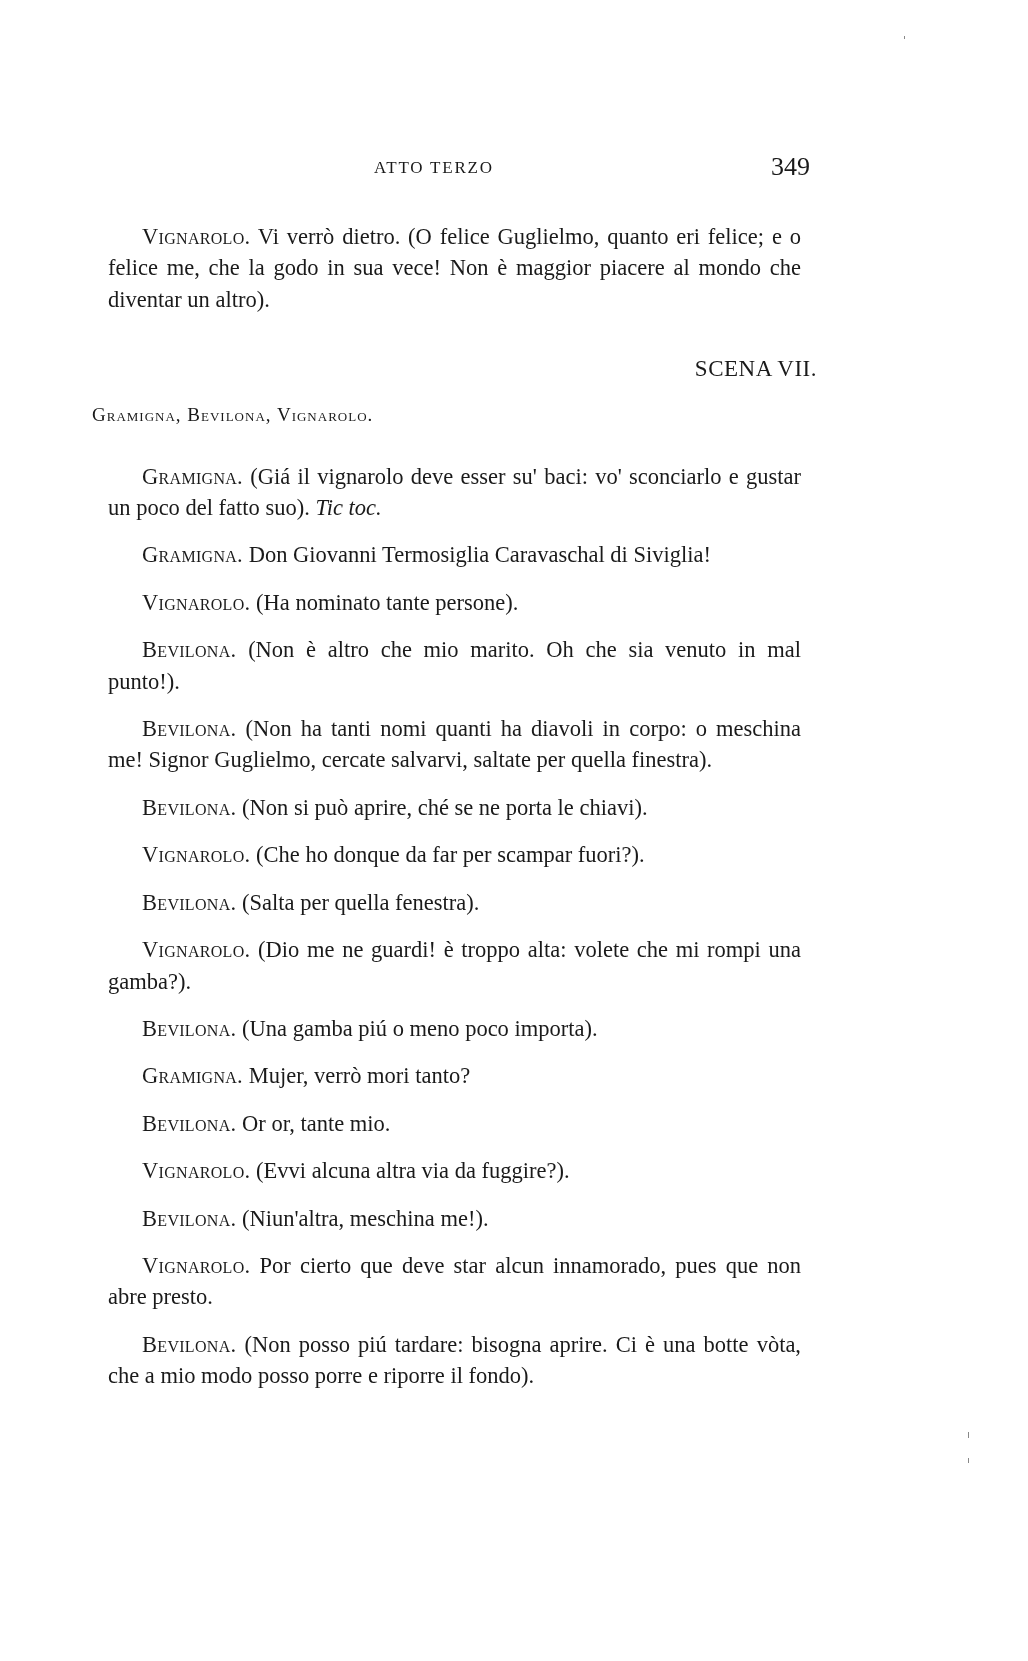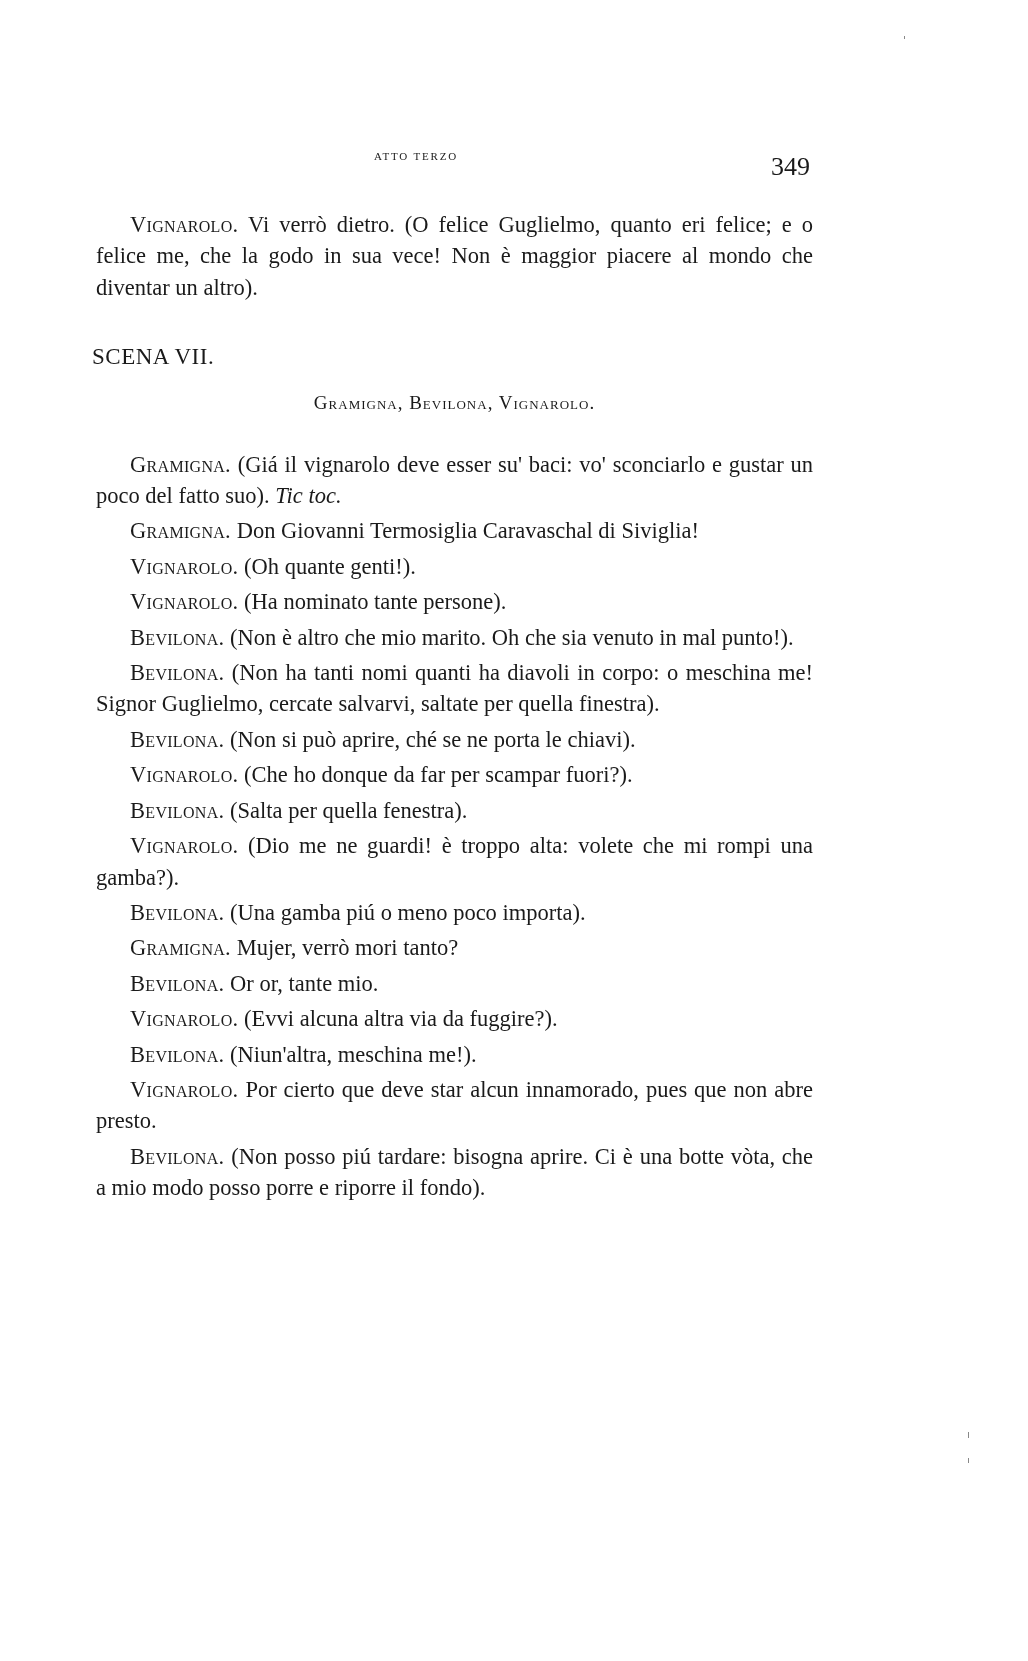--- a/index.html
+++ b/index.html
@@ -1,46 +1,45 @@
 <!DOCTYPE html>
 <html><head>
 <meta charset="utf-8">
 <style>
   html, body { margin: 0; padding: 0; background: #ffffff; }
   body { width: 1028px; height: 1661px; position: relative; overflow: hidden;
          font-family: "Liberation Serif", "DejaVu Serif", serif; color: #1a1a1a; }
   .running-head { position: absolute; top: 146px; left: 0; width: 1028px; height: 30px; }
-  .running-title { position: absolute; left: 374px; top: 4px; font-size: 11px; letter-spacing: 1.8px; }
+  .running-title { position: absolute; left: 374px; top: 12px; font-size: 17px; letter-spacing: 1.8px; }
   .page-number { position: absolute; left: 771px; top: 6px; font-size: 26px; }
   .text-block { position: absolute; left: 92px; top: 205px; width: 725px; font-size: 22.5px; line-height: 31.4px; }
-  .para { margin: 4px; text-align: justify; text-indent: 34px; }
+  .para { margin: 16px; text-align: justify; text-indent: 34px; }
   .sc { font-variant: small-caps; letter-spacing: 0.3px; }
-  .scene-title { text-align: left; font-size: 23px; margin: 38px 0 0 0; letter-spacing: 0.5px; height: 46px; }
-  .scene-cast { text-align: center; font-size: 19px; letter-spacing: 1px; font-variant: small-caps; margin: 0 0 30px 0; }
+  .scene-title { text-align: right; font-size: 23px; margin: 38px 0 0 0; letter-spacing: 0.5px; height: 46px; }
+  .scene-cast { font-size: 19px; letter-spacing: 1px; font-variant: small-caps; margin: 0 0 30px 0; }
   em { }
   .mark { position: absolute; width: 1px; background: #888; }
 </style>
 </head>
 <body>
 
 <div class="running-head">
   <span class="running-title">ATTO TERZO</span>
   <span class="page-number">349</span>
 </div>
 
 <div class="text-block">
   <p class="para"><span class="sc">Vignarolo.</span><span> Vi verrò dietro. (O felice Guglielmo, quanto eri felice; e o felice me, che la godo in sua vece! Non è maggior piacere al mondo che diventar un altro).</span></p>
 
   <div class="scene-title">SCENA VII.</div>
   <div class="scene-cast">Gramigna, Bevilona, Vignarolo.</div>
 
   <div id="dialogue">
       <p class="para"><span class="sc">Gramigna.</span><span> (Giá il vignarolo deve esser su' baci: vo' sconciarlo e gustar un poco del fatto suo). </span><em>Tic toc.</em></p>
       <p class="para"><span class="sc">Gramigna.</span><span> Don Giovanni Termosiglia Caravaschal di Siviglia!</span></p>
-      <p class="para"><span class="sc">Vignarolo.</span><span> (Oh quante genti!).</span></p>
       <p class="para"><span class="sc">Vignarolo.</span><span> (Ha nominato tante persone).</span></p>
       <p class="para"><span class="sc">Bevilona.</span><span> (Non è altro che mio marito. Oh che sia venuto in mal punto!).</span></p>
       <p class="para"><span class="sc">Bevilona.</span><span> (Non ha tanti nomi quanti ha diavoli in corpo: o meschina me! Signor Guglielmo, cercate salvarvi, saltate per quella finestra).</span></p>
       <p class="para"><span class="sc">Bevilona.</span><span> (Non si può aprire, ché se ne porta le chiavi).</span></p>
       <p class="para"><span class="sc">Vignarolo.</span><span> (Che ho donque da far per scampar fuori?).</span></p>
       <p class="para"><span class="sc">Bevilona.</span><span> (Salta per quella fenestra).</span></p>
       <p class="para"><span class="sc">Vignarolo.</span><span> (Dio me ne guardi! è troppo alta: volete che mi rompi una gamba?).</span></p>
       <p class="para"><span class="sc">Bevilona.</span><span> (Una gamba piú o meno poco importa).</span></p>
       <p class="para"><span class="sc">Gramigna.</span><span> Mujer, verrò mori tanto?</span></p>
       <p class="para"><span class="sc">Bevilona.</span><span> Or or, tante mio.</span></p>

